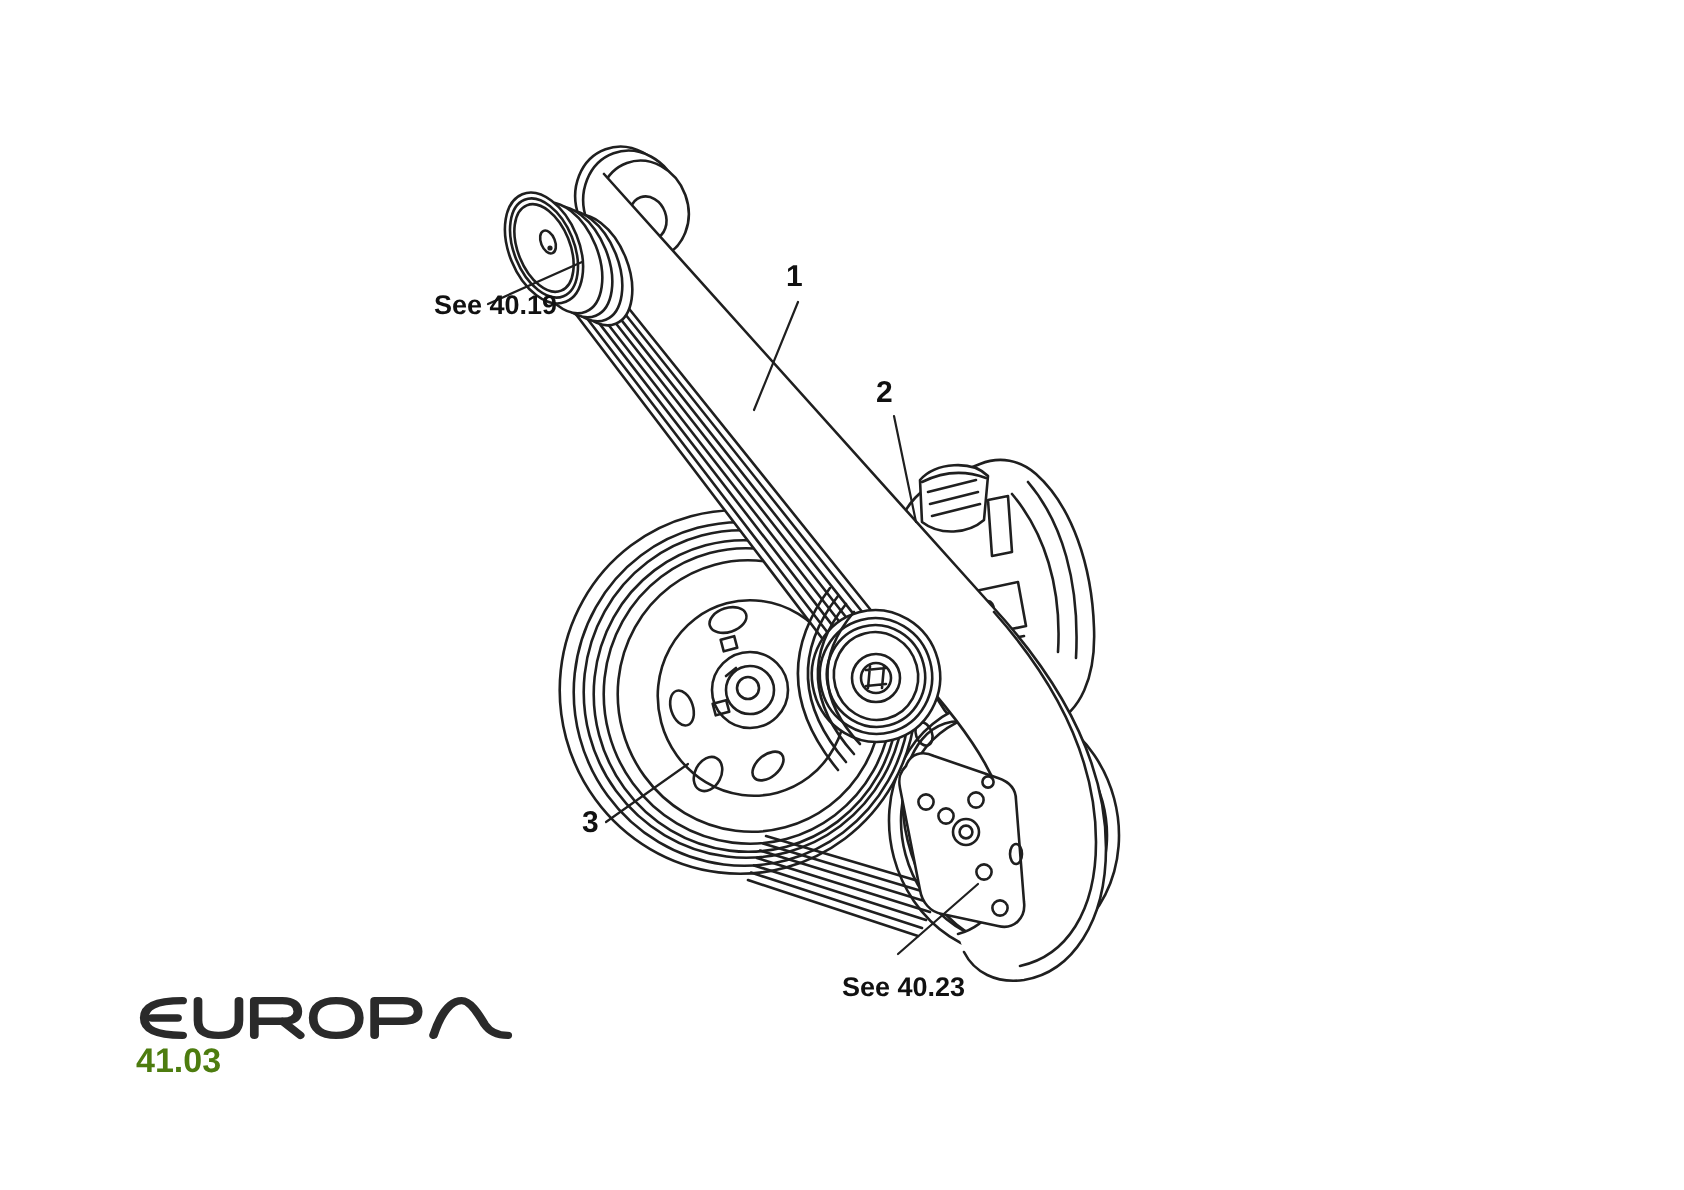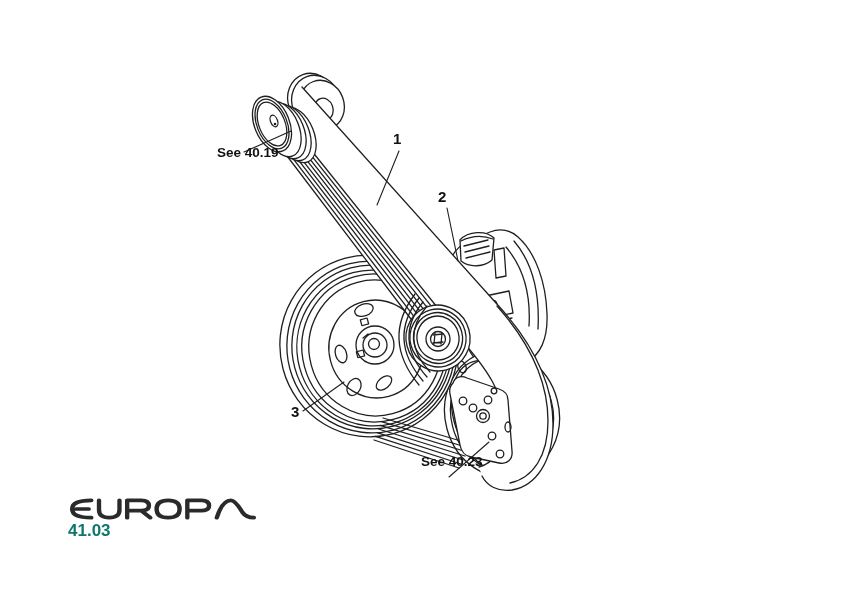--- a/index.html
+++ b/index.html
@@ -22,21 +22,21 @@
     position:absolute;
     font-weight:bold;
     font-size:13.5px;
     color:#111;
     white-space:nowrap;
     margin-left:28px;
   }
   #footer-logo{position:absolute;left:67px;top:496px;width:192px;height:26px;}
   #page-number{
     position:absolute;left:68px;top:521px;
-    font-weight:bold;font-size:17px;color:#0f766e;
+    font-weight:bold;font-size:17px;color:#4d7c0f;
   }
   .sr-only{
     position:absolute;width:1px;height:1px;overflow:hidden;
     clip:rect(0 0 0 0);white-space:nowrap;
   }
 </style>
 </head>
 <body>
 
 <div id="page">
@@ -175,21 +175,21 @@
       <path d="M 447,208 L 458,261"></path>
       <path d="M 303,411 L 344,382"></path>
       <path d="M 449,477 L 489,442"></path>
     </g>
   </svg>
 
   <div class="callout" style="left:393px;top:130px;">1</div>
   <div class="callout" style="left:438px;top:188px;">2</div>
   <div class="callout" style="left:291px;top:403px;">3</div>
   <div class="xref" style="left:189px;top:145px;">See 40.19</div>
-  <div class="xref" style="left:393px;top:454px;">See 40.23</div>
+  <div class="xref" style="left:393px;top:486px;">See 40.23</div>
 
   <div id="footer-logo">
     <span class="sr-only">EUROPA</span>
     <svg width="192" height="26" viewBox="0 0 150 24" fill="none" stroke="#2a2a2a" stroke-width="3.4" stroke-linecap="round" stroke-linejoin="round" preserveAspectRatio="none">
       <path d="M 19,4 C 8,4 4,7 4,12 C 4,17 8,20 19,20 M 7,12 L 17,12"></path>
       <path d="M 25,4 L 25,13 C 25,18 28,20 33,20 C 38,20 41,18 41,13 L 41,4"></path>
       <path d="M 47,20 L 47,4 L 58,4 C 62,4 64,6 64,9 C 64,12 62,13.5 58,13.5 L 47,13.5 M 58,13.5 L 65,20"></path>
       <path d="M 79,4 C 73,4 70,7 70,12 C 70,17 73,20 79,20 C 85,20 88,17 88,12 C 88,7 85,4 79,4"></path>
       <path d="M 94,20 L 94,4 L 105,4 C 109,4 111,6 111,9 C 111,12 109,13.5 105,13.5 L 94,13.5"></path>
       <path d="M 117,20 C 120,9 124,4 128,4 C 131,4 134,9 137,15 C 139,18.5 142,20 146,20"></path>

